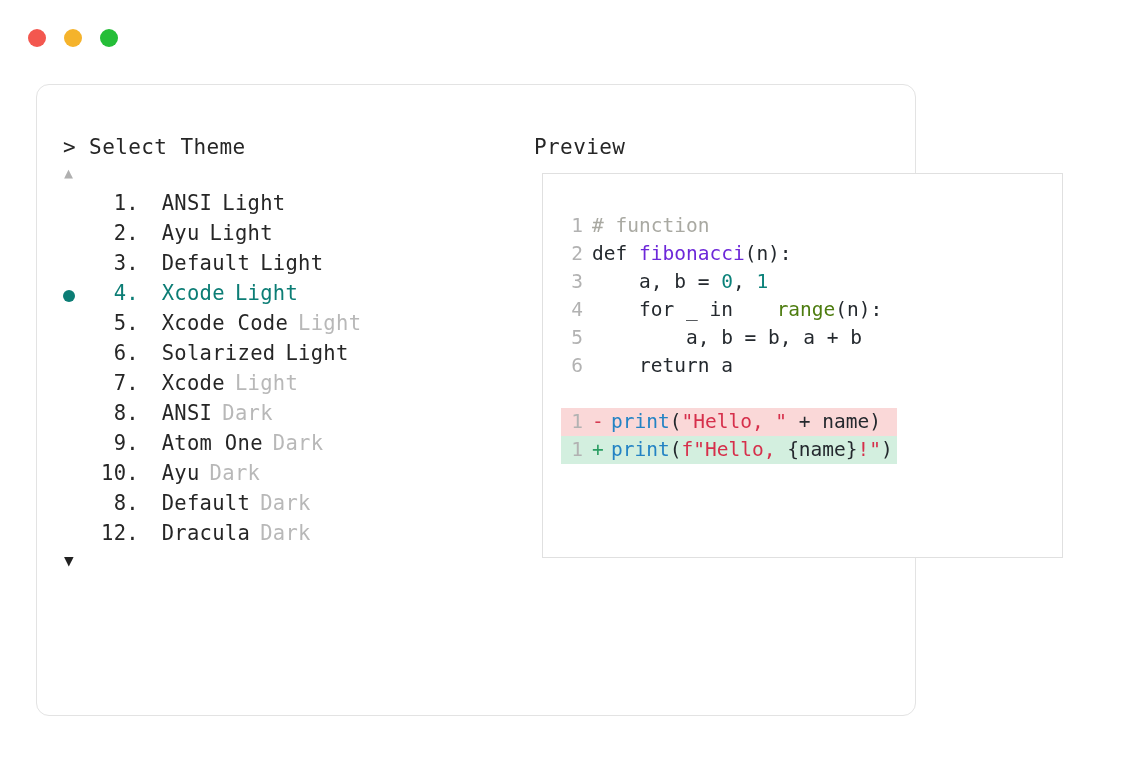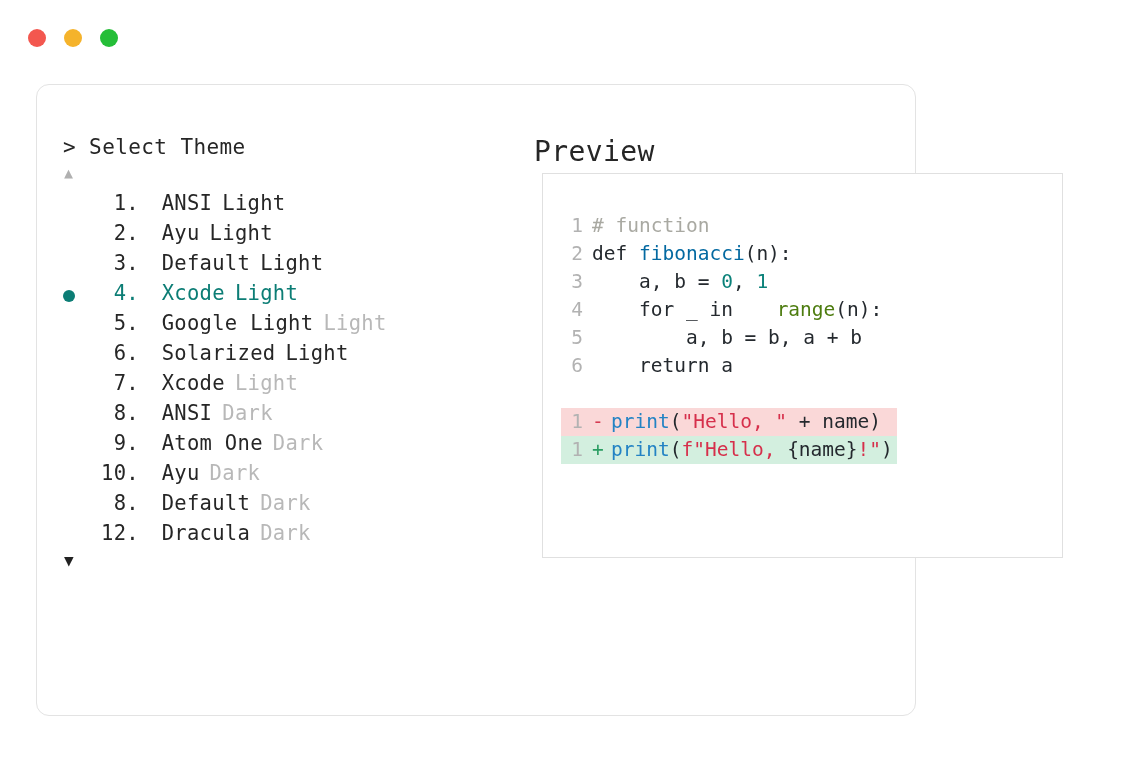--- a/index.html
+++ b/index.html
@@ -62,21 +62,21 @@
     top: 50px;
     font-size: 21px;
     color: #262626;
     letter-spacing: 0.4px;
     white-space: pre;
   }
   .preview-header {
     position: absolute;
     left: 497px;
     top: 50px;
-    font-size: 28px;
+    font-size: 21px;
     color: #262626;
     letter-spacing: 0.4px;
   }
 
   
   .list-region {
     position: absolute;
     left: 26px;
     top: 78px;
     width: 440px;
@@ -195,21 +195,21 @@
   .code-line.diff-del { background: #fad8d8; }
   .code-line.diff-add { background: #d3efdf; }
   .sign { display: inline-block; width: 10px; padding-left: 9px; }
   .sign-del { color: #d63a52; }
   .sign-add { color: #2a9d62; }
   .diff-body { padding-left: 9px; }
 
   
   .t-comment { color: #a9a9a2; }
   .t-plain   { color: #24292e; }
-  .t-func    { color: #0369a1; }
+  .t-func    { color: #6d28d9; }
   .t-num     { color: #0a8179; }
   .t-builtin { color: #4d7c0f; margin-left: 32px; }
   .t-call    { color: #2383c4; }
   .t-string  { color: #d62f4b; }
   .t-brace   { color: #24292e; }
 </style>
 </head>
 <body>
 
 <div class="titlebar">
@@ -226,21 +226,21 @@
     <div class="preview-header">Preview</div>
 
     <div class="list-region">
       <div class="scroll-arrow up">▲</div>
 
       <ul class="theme-list" id="theme-list">
           <li class="theme-row"><span class="bullet-cell"></span><span class="num-cell">1.</span><span class="dot-cell"> </span><span class="name-cell">ANSI</span><span class="suffix-cell suffix-solid">Light</span></li>
           <li class="theme-row"><span class="bullet-cell"></span><span class="num-cell">2.</span><span class="dot-cell"> </span><span class="name-cell">Ayu</span><span class="suffix-cell suffix-solid">Light</span></li>
           <li class="theme-row"><span class="bullet-cell"></span><span class="num-cell">3.</span><span class="dot-cell"> </span><span class="name-cell">Default</span><span class="suffix-cell suffix-solid">Light</span></li>
           <li class="theme-row selected"><span class="bullet-cell"><span class="bullet" style="background: rgb(12, 125, 117);"></span></span><span class="num-cell">4.</span><span class="dot-cell"> </span><span class="name-cell">Xcode</span><span class="suffix-cell ">Light</span></li>
-          <li class="theme-row"><span class="bullet-cell"></span><span class="num-cell">5.</span><span class="dot-cell"> </span><span class="name-cell">Google Light</span><span class="suffix-cell suffix-dim">Light</span></li>
+          <li class="theme-row"><span class="bullet-cell"></span><span class="num-cell">5.</span><span class="dot-cell"> </span><span class="name-cell">Xcode Code</span><span class="suffix-cell suffix-dim">Light</span></li>
           <li class="theme-row"><span class="bullet-cell"></span><span class="num-cell">6.</span><span class="dot-cell"> </span><span class="name-cell">Solarized</span><span class="suffix-cell suffix-solid">Light</span></li>
           <li class="theme-row"><span class="bullet-cell"></span><span class="num-cell">7.</span><span class="dot-cell"> </span><span class="name-cell">Xcode</span><span class="suffix-cell suffix-dim">Light</span></li>
           <li class="theme-row"><span class="bullet-cell"></span><span class="num-cell">8.</span><span class="dot-cell"> </span><span class="name-cell">ANSI</span><span class="suffix-cell suffix-dim">Dark</span></li>
           <li class="theme-row"><span class="bullet-cell"></span><span class="num-cell">9.</span><span class="dot-cell"> </span><span class="name-cell">Atom One</span><span class="suffix-cell suffix-dim">Dark</span></li>
           <li class="theme-row"><span class="bullet-cell"></span><span class="num-cell">10.</span><span class="dot-cell"> </span><span class="name-cell">Ayu</span><span class="suffix-cell suffix-dim">Dark</span></li>
           <li class="theme-row"><span class="bullet-cell"></span><span class="num-cell">8.</span><span class="dot-cell"> </span><span class="name-cell">Default</span><span class="suffix-cell suffix-dim">Dark</span></li>
           <li class="theme-row"><span class="bullet-cell"></span><span class="num-cell">12.</span><span class="dot-cell"> </span><span class="name-cell">Dracula</span><span class="suffix-cell suffix-dim">Dark</span></li>
         </ul>
 
       <div class="scroll-arrow down">▼</div>

